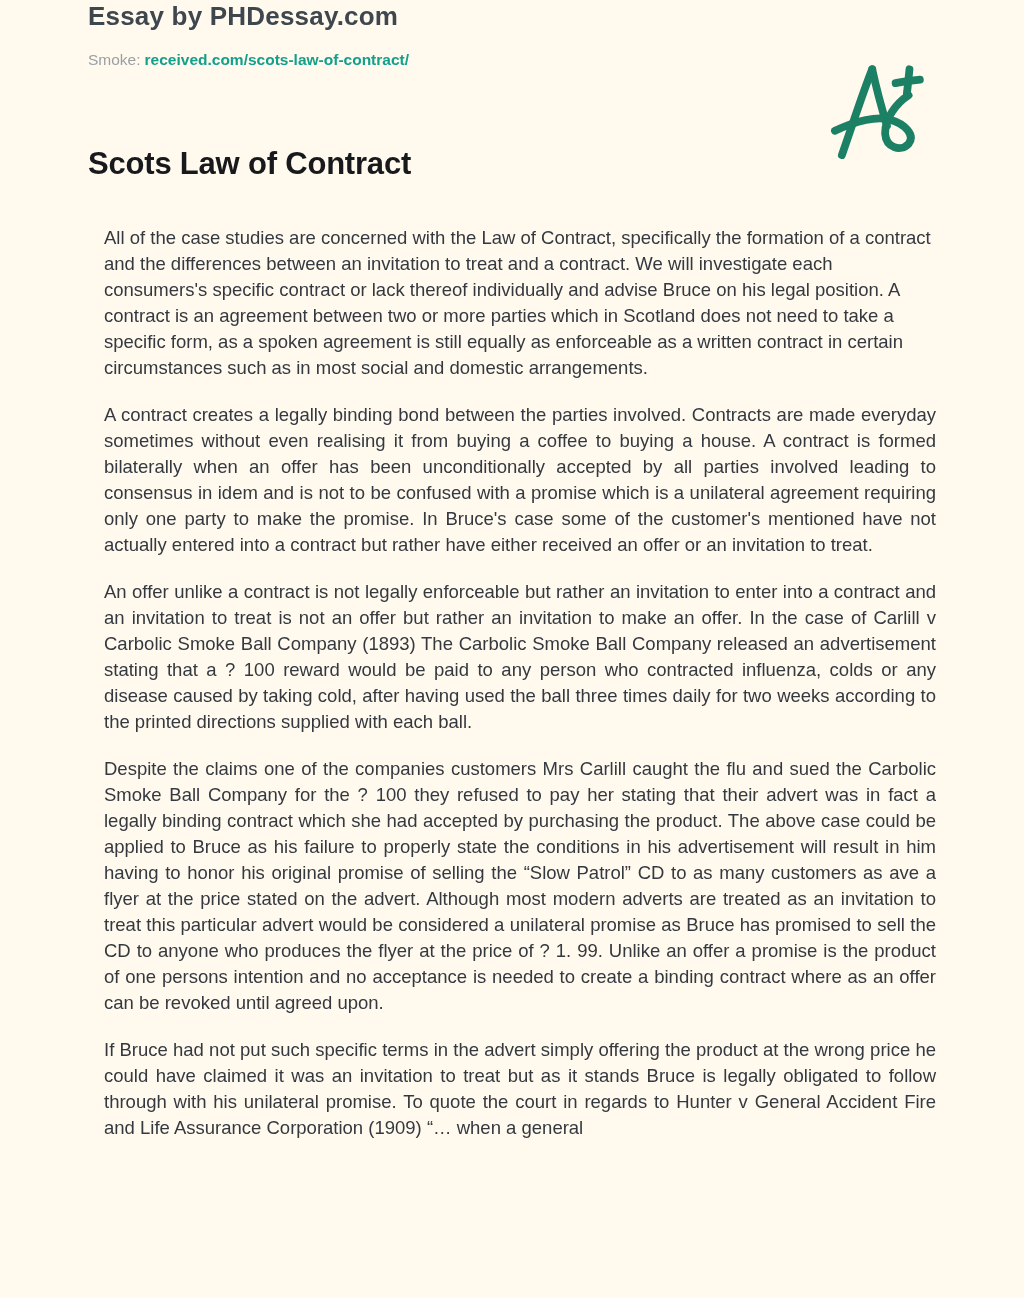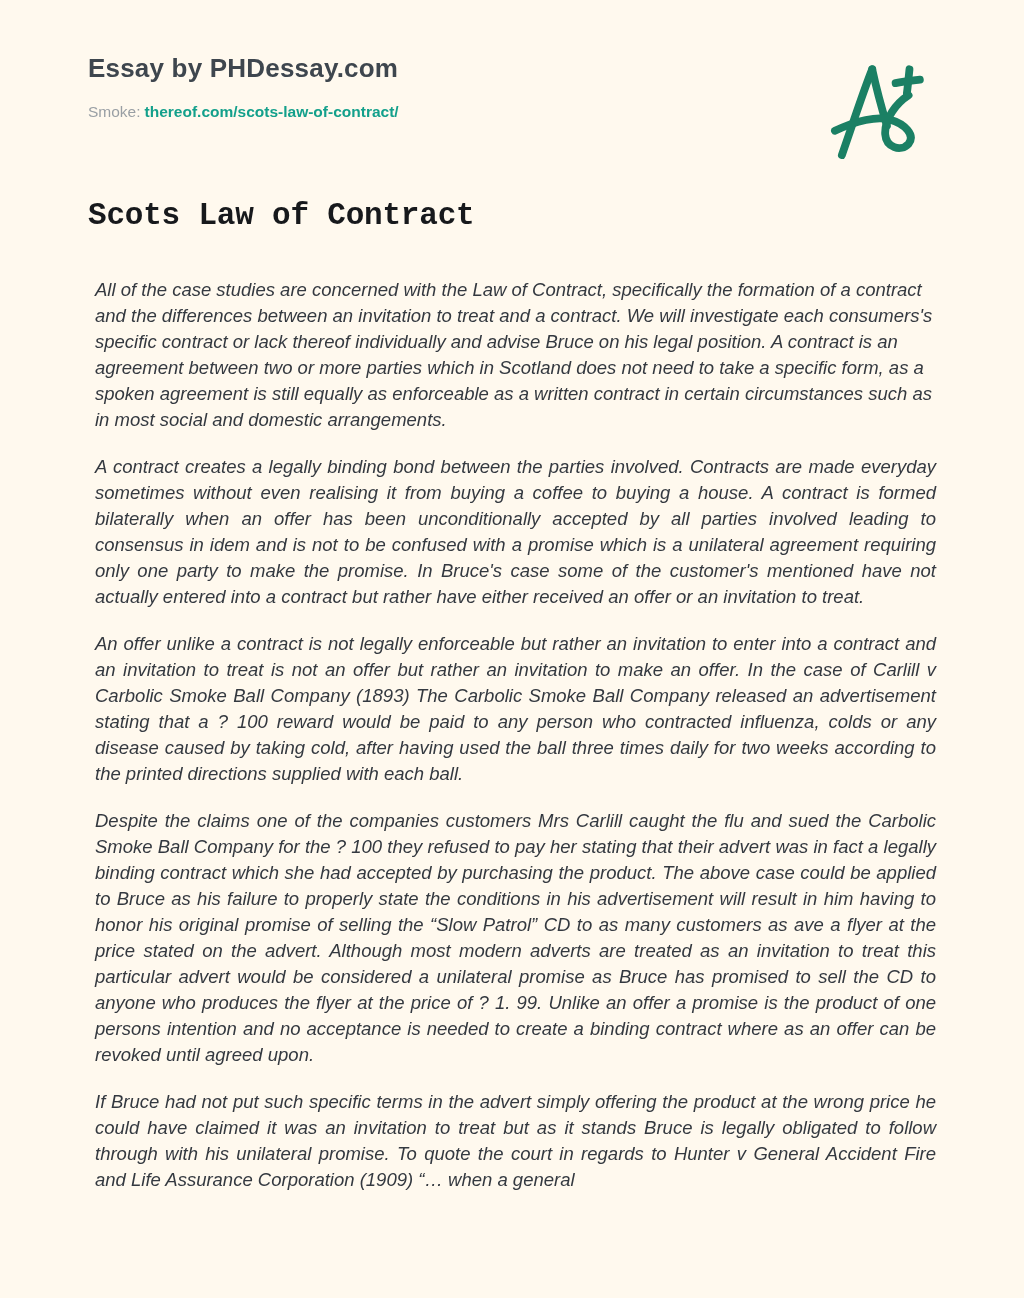--- a/index.html
+++ b/index.html
@@ -15,21 +15,20 @@
   }
   .sheet {
     position: relative;
     box-sizing: border-box;
     height: 1252px;
     overflow: hidden;
     padding: 0 88px;
   }
   .byline {
     margin: 0;
-    padding-top: 52px;
     font-size: 26px;
     line-height: 32px;
     font-weight: 700;
     color: #3E464E;
     letter-spacing: 0.2px;
   }
   .source-line {
     margin-top: 19px;
     font-size: 15.5px;
     line-height: 18px;
@@ -48,47 +47,45 @@
     width: 100px;
     height: 104px;
   }
   .title {
     margin: 76px 0 0 0;
     font-size: 31px;
     line-height: 38px;
     font-weight: 700;
     color: #17191C;
     letter-spacing: -0.2px;
-    font-family: Liberation Mono, monospace;
   }
   .article-body {
     margin-top: 42px;
     font-size: 18.5px;
     line-height: 26px;
     color: #343940;
   }
   .article-body p {
-    margin: 0 0 21px 7px;
+    margin: 0 0 21px 16px;
     text-align: justify;
     hyphens: none;
-    font-style: italic;
   }
   .article-body p.ragged {
     text-align: left;
   }
 </style>
 </head>
 <body>
 
 <div class="sheet">
 
   <h1 class="byline">Essay by PHDessay.com</h1>
 
   <div class="source-line">
-    <span>Smoke:</span><a href="#">thereof.com/scots-law-of-contract/</a>
+    <span>Smoke:</span><a href="#">received.com/scots-law-of-contract/</a>
   </div>
 
   <svg class="logo" viewBox="0 0 110 120" fill="none" stroke="#1B8064" stroke-width="9" stroke-linecap="round" stroke-linejoin="round">
 
     <path d="M11 112 C 21 84, 35 40, 46 13"></path>
 
     <path d="M46 13 C 51 36, 57 58, 63 78"></path>
 
     <path d="M3 84 C 28 72, 52 67, 66 71 C 84 76, 96 89, 88 99 C 79 109, 62 103, 61 88 C 60 70, 74 52, 88 43"></path>
 

